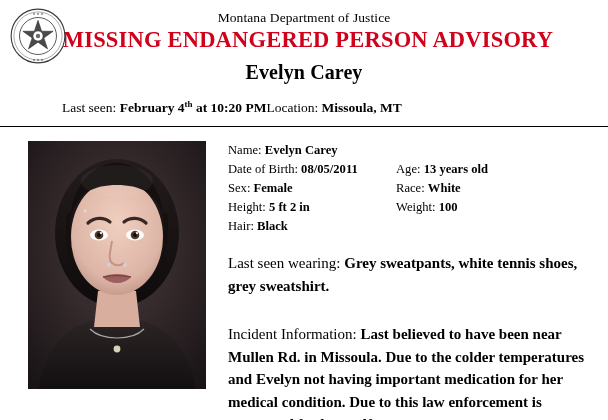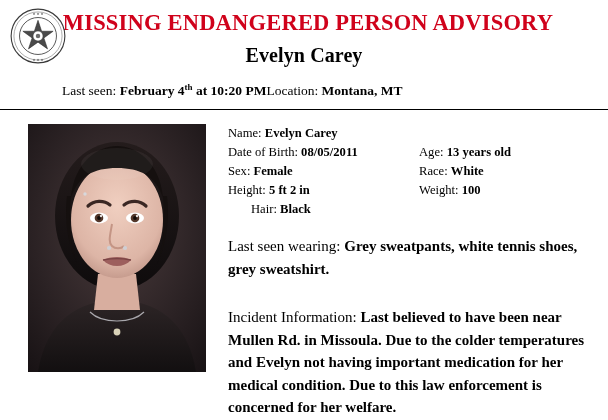--- a/index.html
+++ b/index.html
@@ -101,21 +101,21 @@
     flex: 1 1 auto;
     padding-left: 22px;
     font-size: 12.6px;
     line-height: 1.52;
   }
   .drow {
     display: flex;
     justify-content: flex-start;
   }
   .dcol-left { width: 168px; flex: 0 0 168px; }
-  .dcol-right { flex: 1 1 auto; margin-left: 23px; }
+  .dcol-right { flex: 1 1 auto; }
   .k { font-weight: normal; }
   .v { font-weight: bold; }
 
   .block {
     margin-top: 16px;
     font-size: 15px;
     line-height: 1.5;
   }
   .block .k { font-weight: normal; }
   .block .v { font-weight: bold; }
@@ -137,32 +137,33 @@
         <path d="M50 22 L56.5 41.5 L77 41.5 L60.5 53.5 L67 73 L50 61 L33 73 L39.5 53.5 L23 41.5 L43.5 41.5 Z" fill="#4a4a4a" stroke="#2a2a2a" stroke-width="1"></path>
         <circle cx="50" cy="50" r="9" fill="#ffffff" stroke="#3a3a3a" stroke-width="1"></circle>
         <circle cx="50" cy="50" r="4" fill="#6b6b6b"></circle>
         <g fill="#4a4a4a" font-size="6" font-family="Liberation Sans, sans-serif">
           <text x="50" y="12" text-anchor="middle">★ ★ ★</text>
           <text x="50" y="94" text-anchor="middle">★ ★ ★</text>
         </g>
       </svg>
     </div>
 
+    <p class="agency">Montana Department of Justice</p>
     <h1 class="advisory">MISSING ENDANGERED PERSON ADVISORY</h1>
     <h2 class="subject-name">Evelyn Carey</h2>
   </div>
 
   <div class="seenrow">
     <div>
       <span class="lbl">Last seen:</span>
       <span class="val"><span>February 4</span><sup>th</sup><span> at 10:20 PM</span></span>
     </div>
     <div>
       <span class="lbl">Location:</span>
-      <span class="val">Montana, MT</span>
+      <span class="val">Missoula, MT</span>
     </div>
   </div>
 
   <div class="rule"></div>
 
   <div class="body">
 
     <div class="photo-wrap">
       <div class="photo">
         <svg viewBox="0 0 178 248" width="178" height="248" preserveAspectRatio="none" aria-hidden="true">

